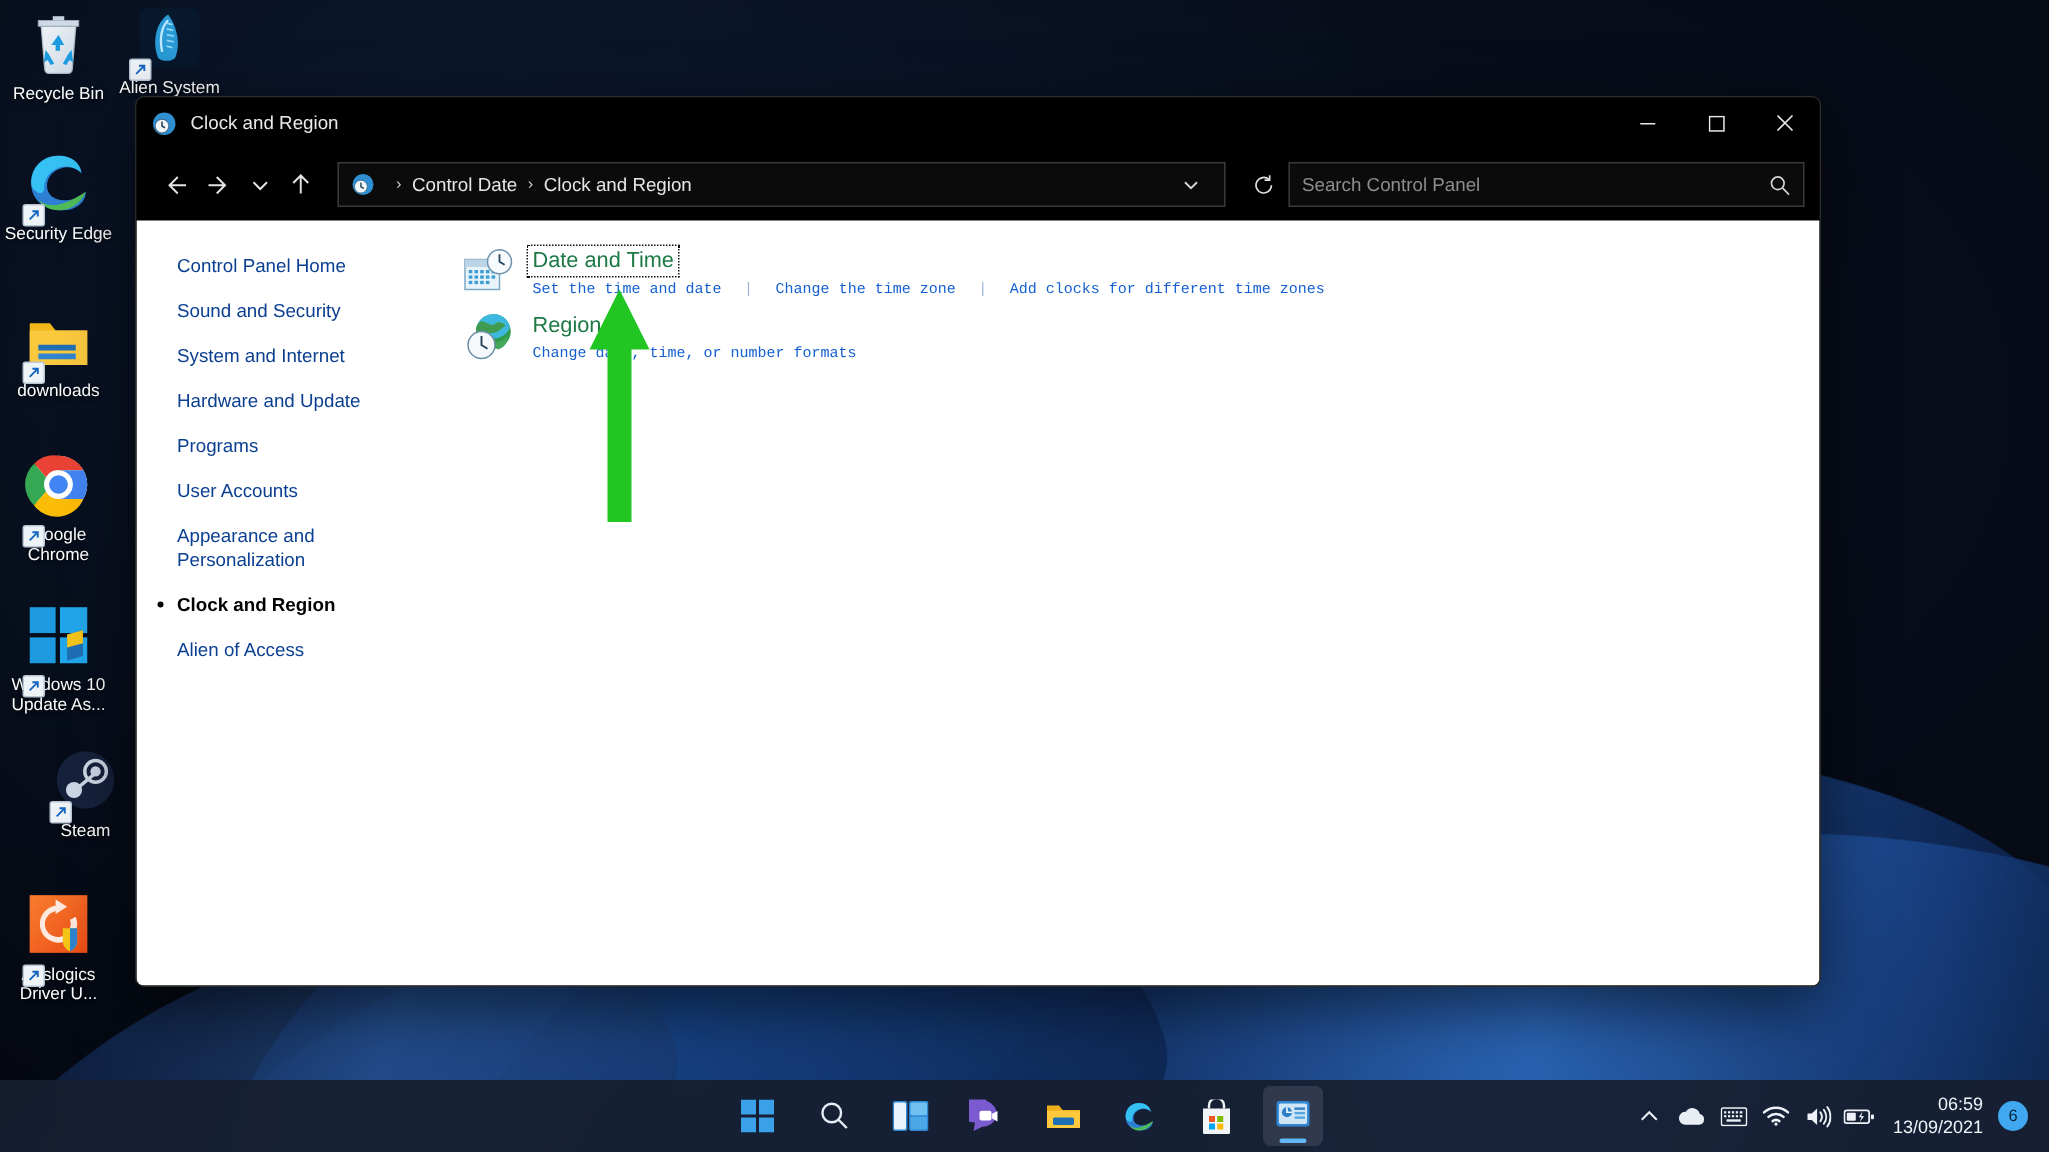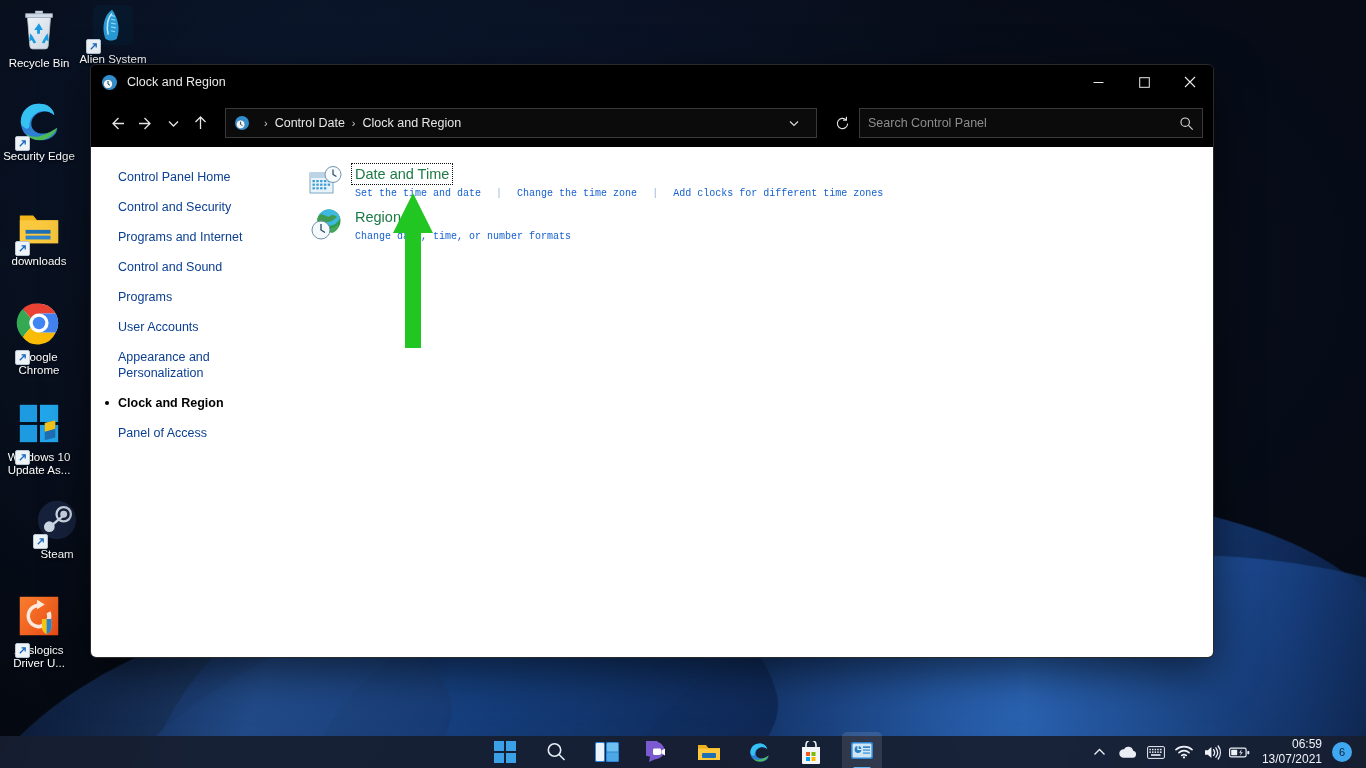--- a/index.html
+++ b/index.html
@@ -169,21 +169,21 @@
   }
   .cat-links { margin-top:2px; font-size:10px; color:#1560d0; line-height:17px;font-family:Liberation Mono, monospace; }
   .cat-links a { color:#1560d0; text-decoration:none; }
   .cat-links .bar { color:#9bb4d8; margin:0 9px; }
 
   
   #green-arrow { position:absolute; left:385px; top:193px; pointer-events:none; }
 
   
   #taskbar {
-    position:absolute; left:0; bottom:0; width:1366px; height:32px;
+    position:absolute; left:0; bottom:0; width:1366px; height:48px;
     background:rgba(23,30,48,.92);
     backdrop-filter:blur(18px);
     display:flex; align-items:center;
   }
   .tb-center {
     position:absolute; left:0; right:0; display:flex; justify-content:center;
     gap:11px; align-items:center;
   }
   .tb-item {
     width:40px; height:40px; border-radius:5px;
@@ -472,28 +472,28 @@
           <path d="M10.1 10.1L14.6 14.6" stroke="currentColor" stroke-width="1.2"></path>
         </svg>
       </span>
     </div>
   </div>
 
   <div class="win-body">
 
     <div class="sidebar">
       <span class="side-link home">Control Panel Home</span>
-      <span class="side-link">Control and Security</span>
-      <span class="side-link">Programs and Internet</span>
-      <span class="side-link">Control and Sound</span>
+      <span class="side-link">Sound and Security</span>
+      <span class="side-link">System and Internet</span>
+      <span class="side-link">Hardware and Update</span>
       <span class="side-link">Programs</span>
       <span class="side-link">User Accounts</span>
       <span class="side-link two">Appearance and Personalization</span>
       <span class="side-link current">Clock and Region</span>
-      <span class="side-link">Panel of Access</span>
+      <span class="side-link">Alien of Access</span>
     </div>
 
     <div class="content">
 
       <div class="cat-row">
         <span class="cat-icon">
           <svg viewBox="0 0 34 34" width="34" height="34">
             <rect x="1" y="8" width="23" height="20" fill="#e9f3fa" stroke="#7fa8c4" stroke-width="1"></rect>
             <rect x="1" y="8" width="23" height="5" fill="#bcd4e6"></rect>
             <g fill="#3b9dd4">
@@ -673,17 +673,17 @@
     <div class="tray-ico">
       <svg width="22" height="13" viewBox="0 0 22 13">
         <rect x="0.6" y="2.2" width="16.5" height="8.6" rx="1.6" fill="none" stroke="currentColor" stroke-width="1.2"></rect>
         <rect x="18.3" y="5" width="2" height="3.2" rx=".7" fill="currentColor"></rect>
         <rect x="2.2" y="3.8" width="6" height="5.4" rx=".7" fill="currentColor"></rect>
         <path d="M12.6 3.2l-2.4 3.6h1.8l-1.2 3.2 3-3.8h-1.9z" fill="currentColor"></path>
       </svg>
     </div>
     <div class="clock">
       <div>06:59</div>
-      <div>13/07/2021</div>
+      <div>13/09/2021</div>
     </div>
     <div class="notif-badge">6</div>
   </div>
 </div>
 
 </body></html>

